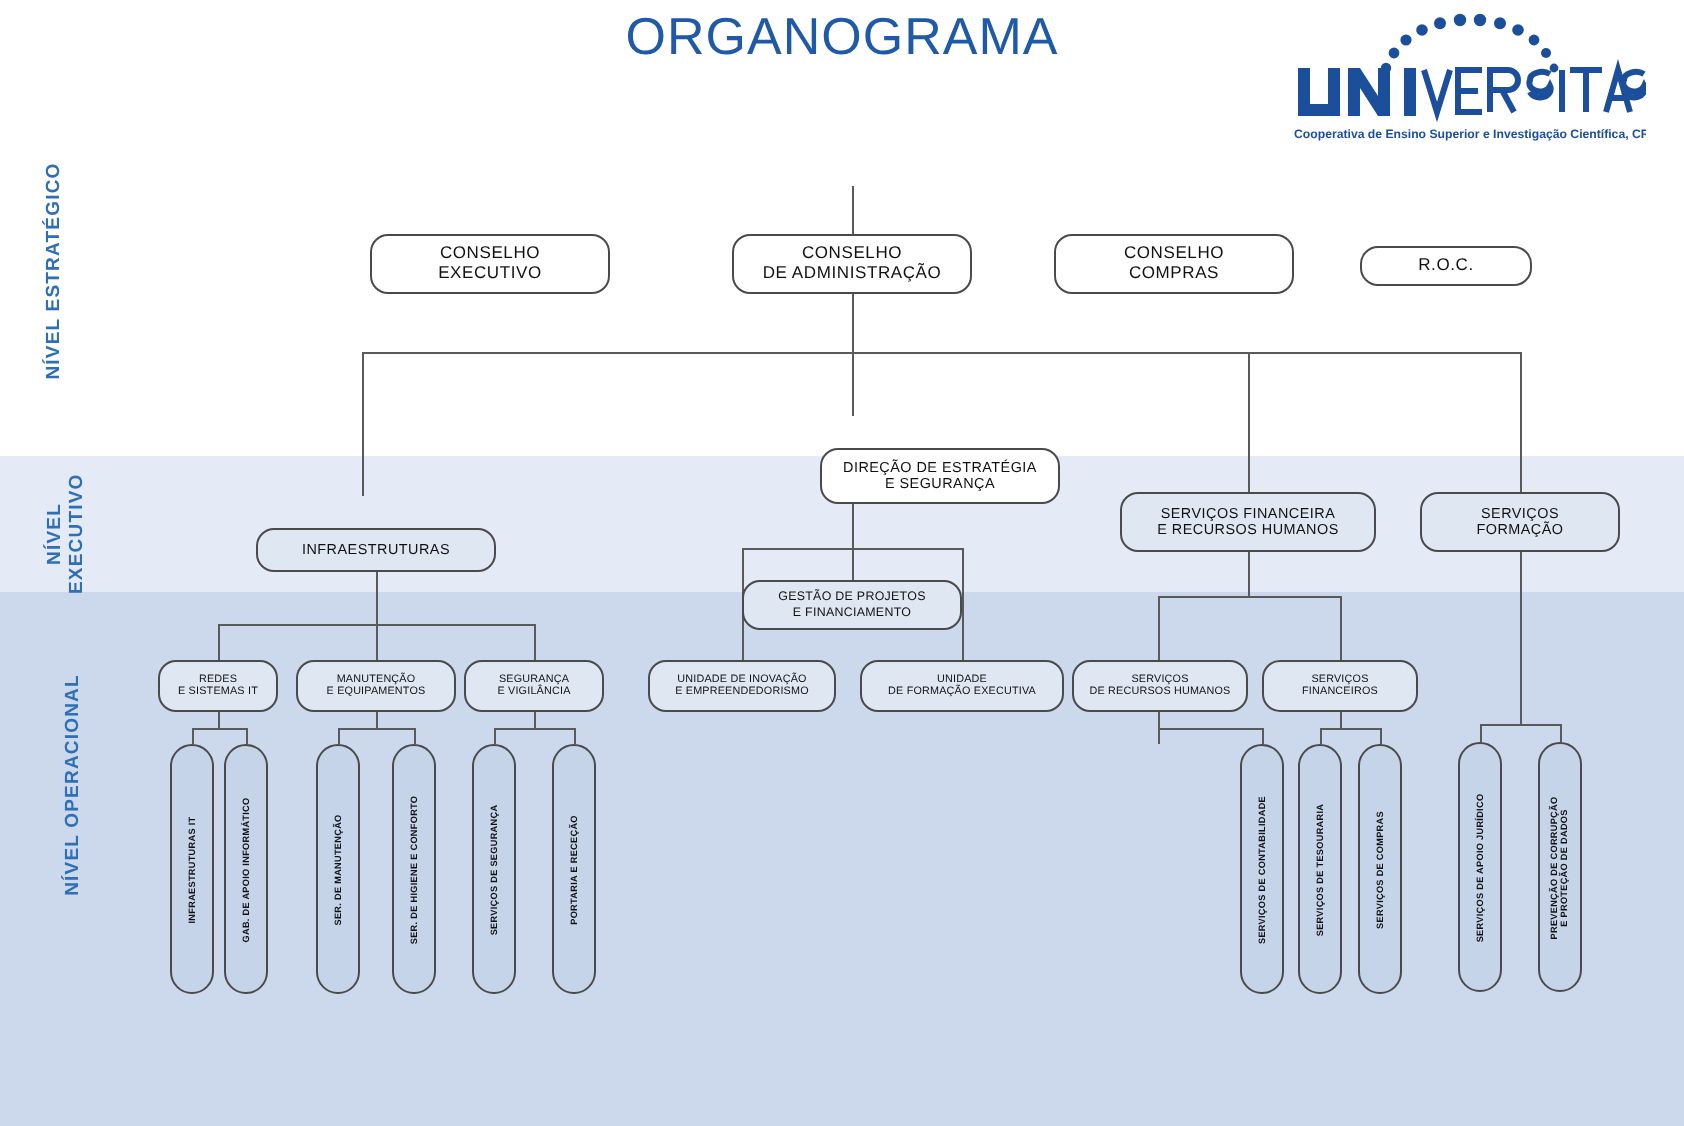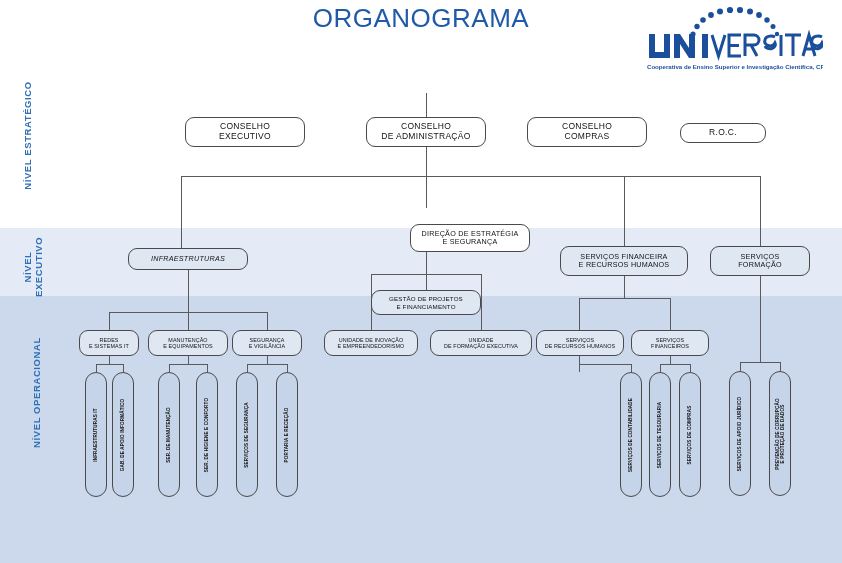--- a/index.html
+++ b/index.html
@@ -230,21 +230,21 @@
     <span>R.O.C.</span>
   </div>
 
   <div class="node n-exec" style="left:366px; top:224px; width:120px; height:28px;margin-left:44px;">
     <div>
       <div>DIREÇÃO DE ESTRATÉGIA</div>
       <div>E SEGURANÇA</div>
     </div>
   </div>
 
-  <div class="node n-exec shaded" style="left:128px; top:248px; width:120px; height:22px;font-style:italic;">
+  <div class="node n-exec shaded" style="left:128px; top:264px; width:120px; height:22px;">
     <span>INFRAESTRUTURAS</span>
   </div>
 
   <div class="node n-exec shaded" style="left:560px; top:246px; width:128px; height:30px;">
     <div>
       <div>SERVIÇOS FINANCEIRA</div>
       <div>E RECURSOS HUMANOS</div>
     </div>
   </div>
 

